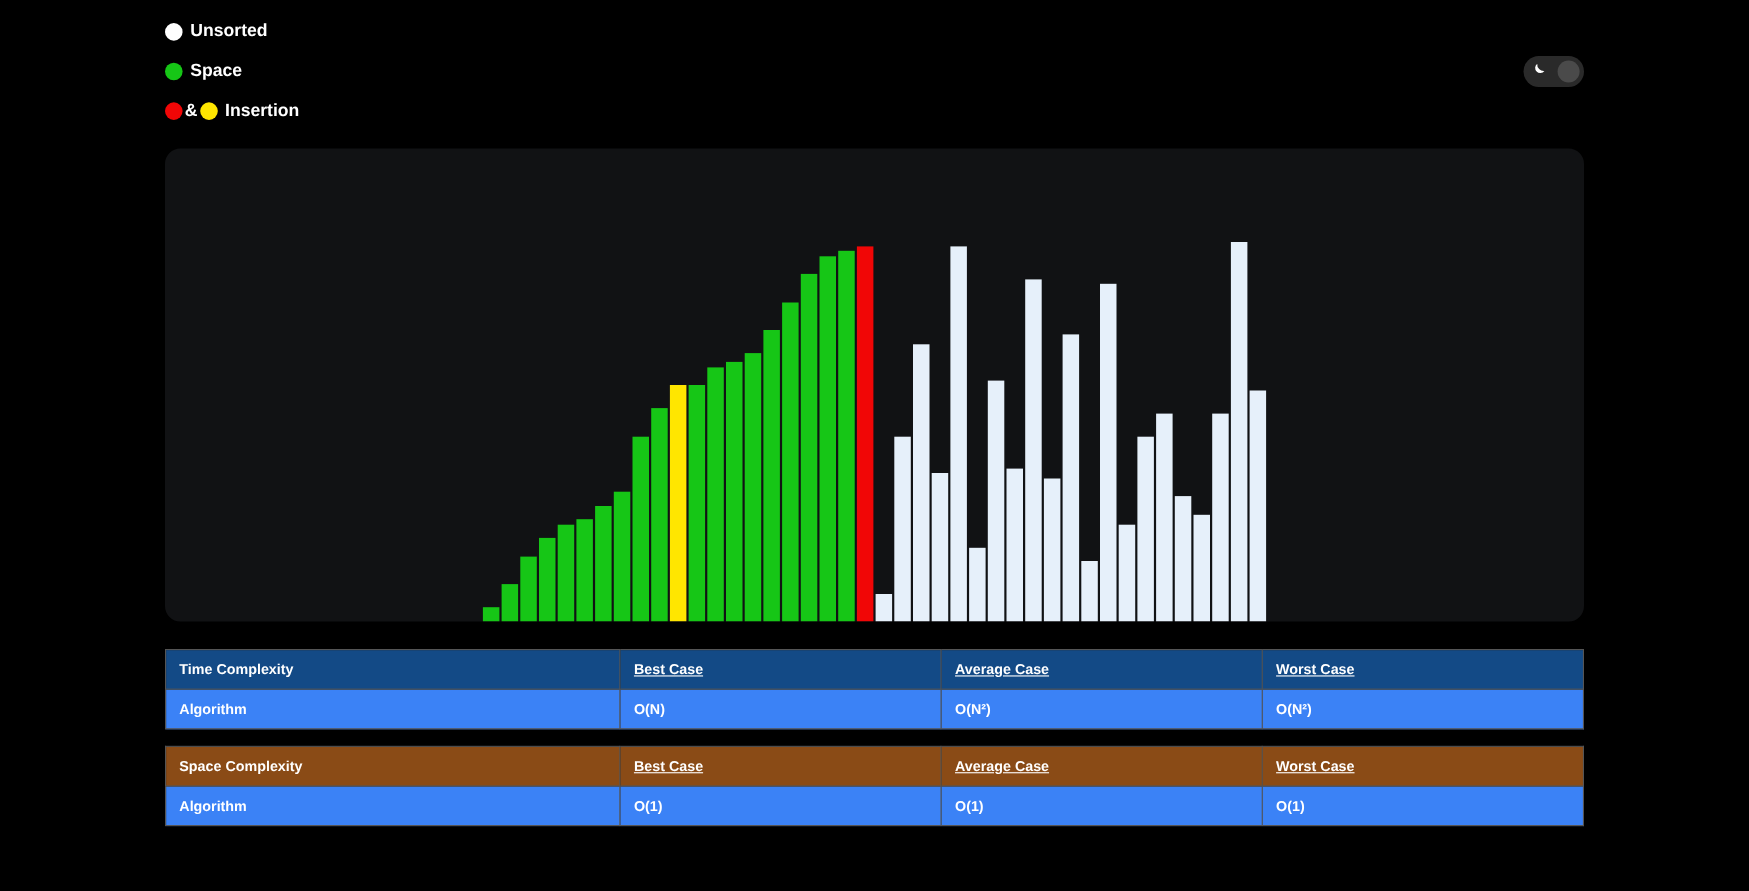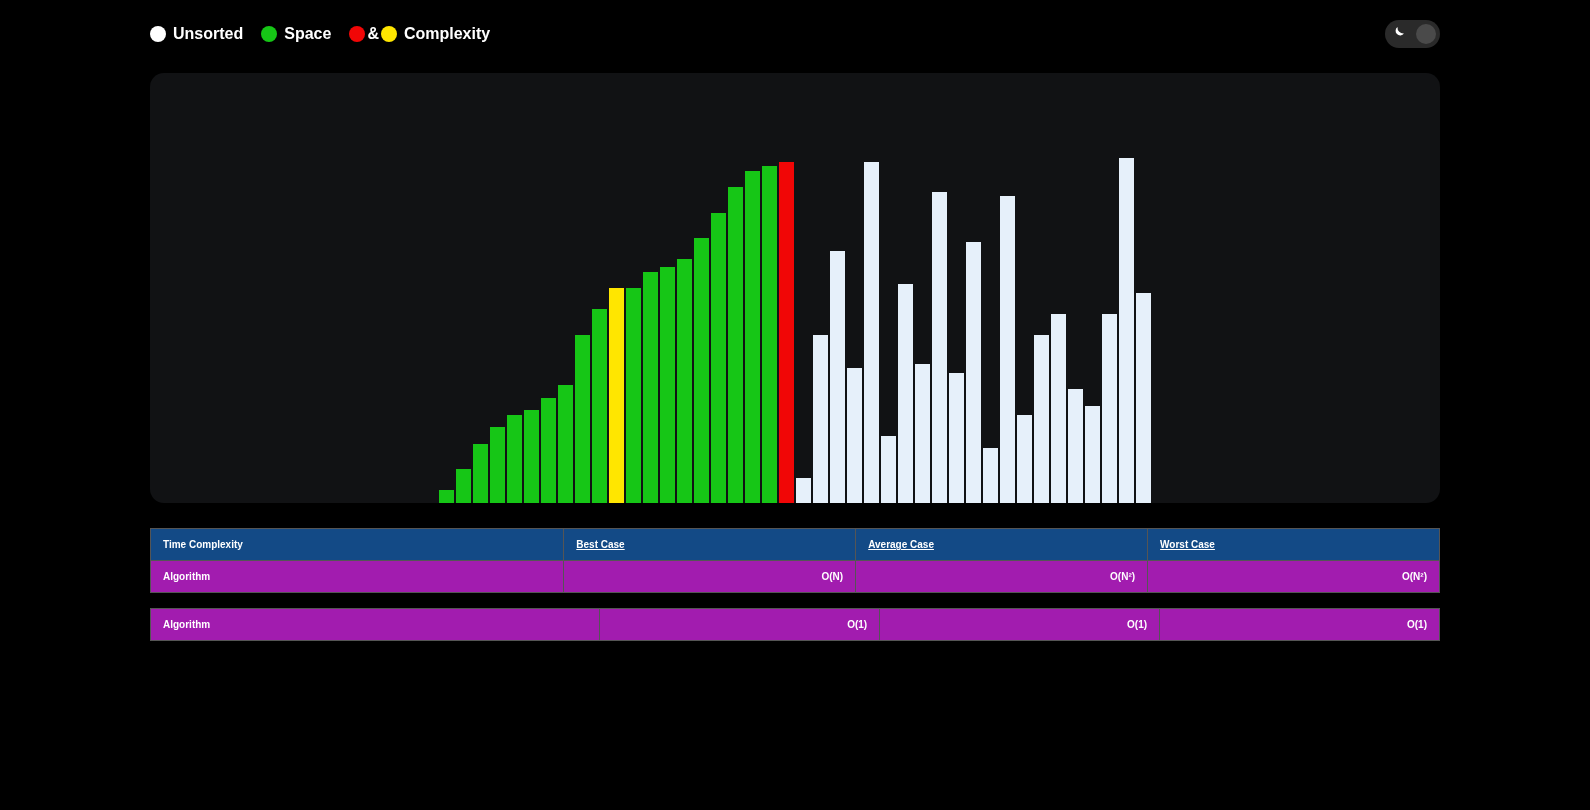--- a/index.html
+++ b/index.html
@@ -19,20 +19,21 @@
     align-items: center;
     justify-content: space-between;
     margin-bottom: 25px;
   }
   .legend {
     display: flex;
     align-items: flex-start;
     gap: 18px;
     font-weight: 600;
     font-size: 16px;
+    flex-direction: column;
   }
   .legend-item {
     display: flex;
     align-items: center;
     gap: 7px;
   }
   .dot {
     width: 16px;
     height: 16px;
     border-radius: 50%;
@@ -98,31 +99,31 @@
     font-weight: 700;
   }
   .tables {
     margin-top: 25px;
   }
   table {
     width: 100%;
     border-collapse: collapse;
     margin-bottom: 15px;
     font-weight: 700;
-    font-size: 10px;
+    font-size: 13px;
   }
   table td, table th {
     border: 1px solid #555;
     padding: 10px 12px;
     text-align: left;
   }
   table.time th { background: #134a86; color:#fff; }
   table.space th { background: #8a4b16; color:#fff; }
-  table td { background: #a21caf; color:#fff; }
-  table td.center { text-align: right; }
+  table td { background: #3b82f6; color:#fff; }
+  table td.center { text-align: left; }
   .col-title { width: 32%; }
   .col-case { width: 22.6%; text-decoration: underline; }
 </style>
 </head>
 <body>
 
 <div class="container">
 
   <div class="top-bar">
     <div class="legend">
@@ -133,21 +134,21 @@
       <div class="legend-item">
         <span class="dot dot-green"></span>
         <span>Space</span>
       </div>
       <div class="legend-item">
         <span class="comp-group">
           <span class="dot dot-red"></span>
           <span class="amp">&amp;</span>
           <span class="dot dot-yellow"></span>
         </span>
-        <span>Complexity</span>
+        <span>Insertion</span>
       </div>
     </div>
     <div class="toggle">
       <span class="moon">
         <svg width="16" height="16" viewBox="0 0 24 24" fill="white">
             <path d="M21 12.79A9 9 0 0 1 11.21 3 7 7 0 1 0 21 12.79z"></path>
           </svg>
       </span>
       <span class="knob"></span>
     </div>
@@ -214,20 +215,26 @@
         <td>Algorithm</td>
         <td class="center">O(N)</td>
         <td class="center">O(N²)</td>
         <td class="center">O(N²)</td>
       </tr>
     </tbody>
       </table>
 
     <table class="space">
       <tbody>
+          <tr>
+        <th class="col-title">Space Complexity</th>
+        <th class="col-case">Best Case</th>
+        <th class="col-case">Average Case</th>
+        <th class="col-case">Worst Case</th>
+      </tr>
       <tr>
         <td>Algorithm</td>
         <td class="center">O(1)</td>
         <td class="center">O(1)</td>
         <td class="center">O(1)</td>
       </tr>
     </tbody>
       </table>
   </div>
 

